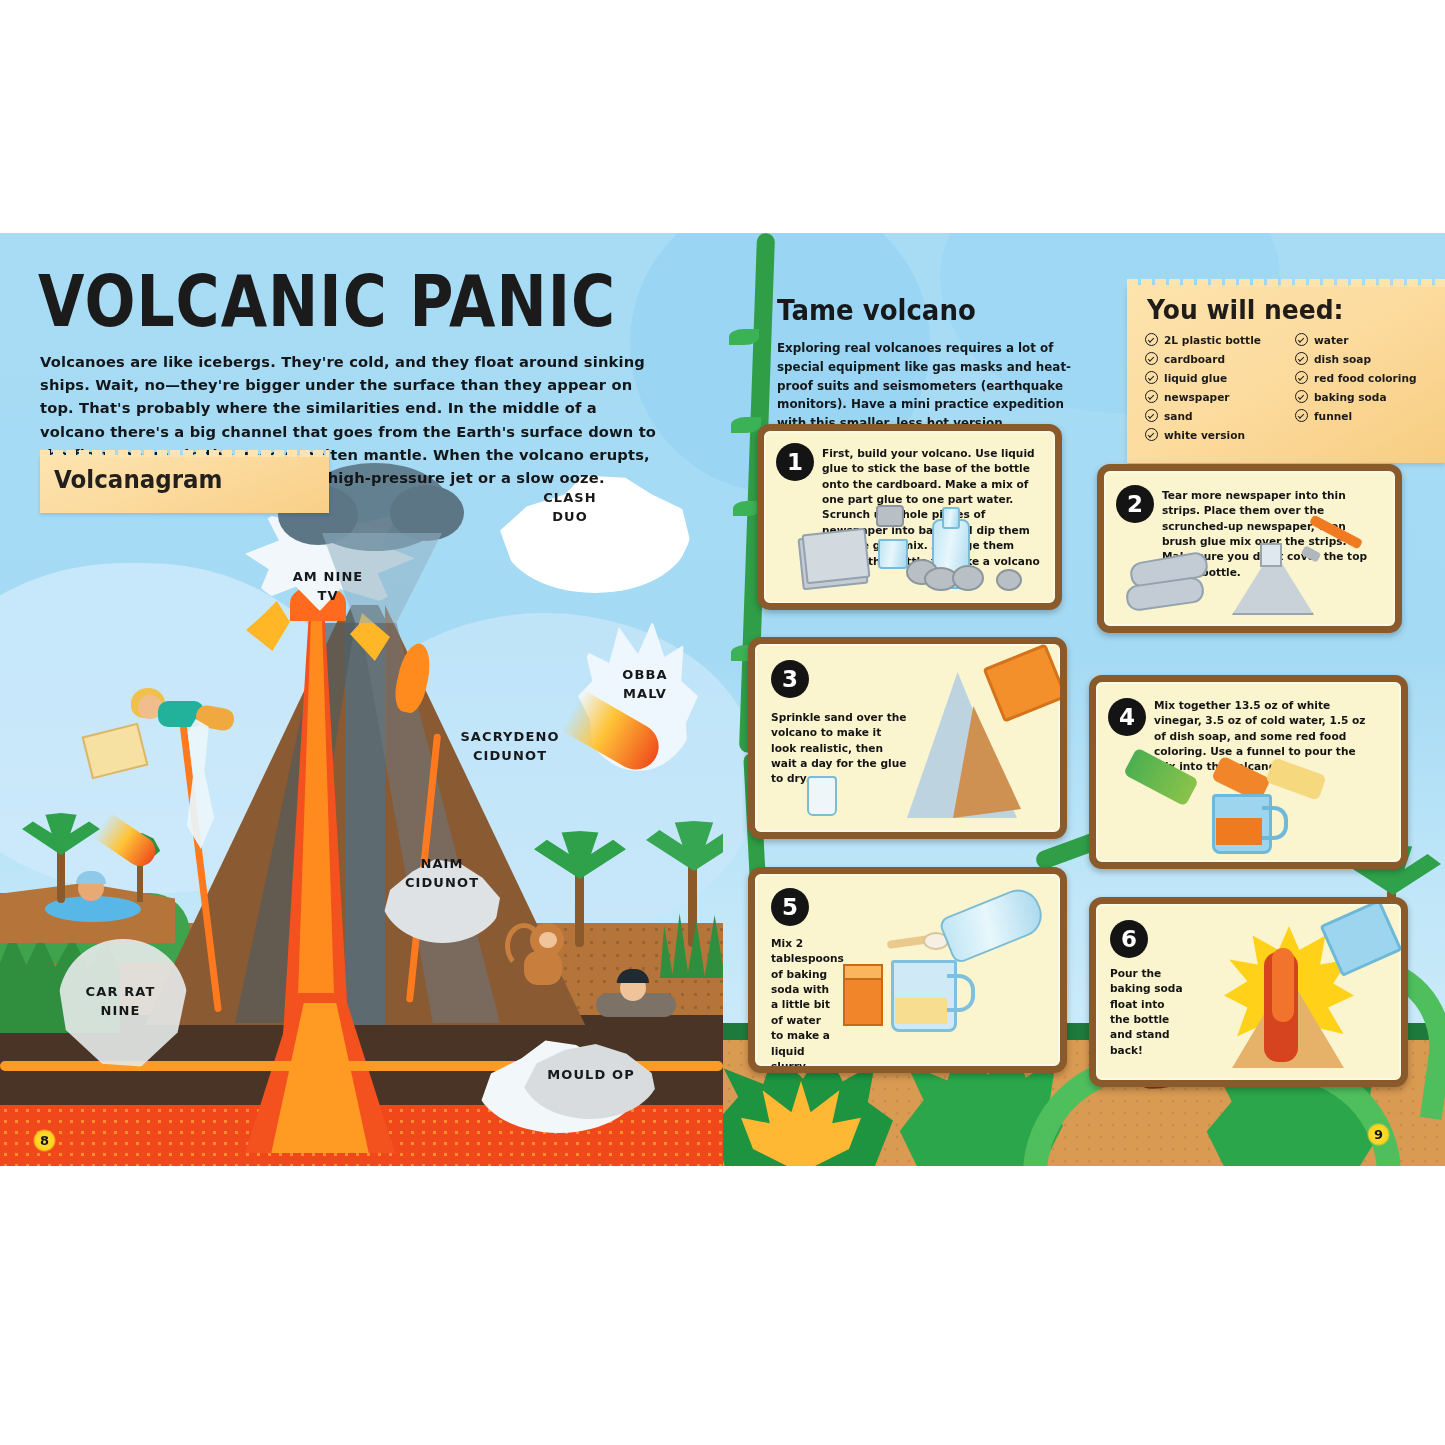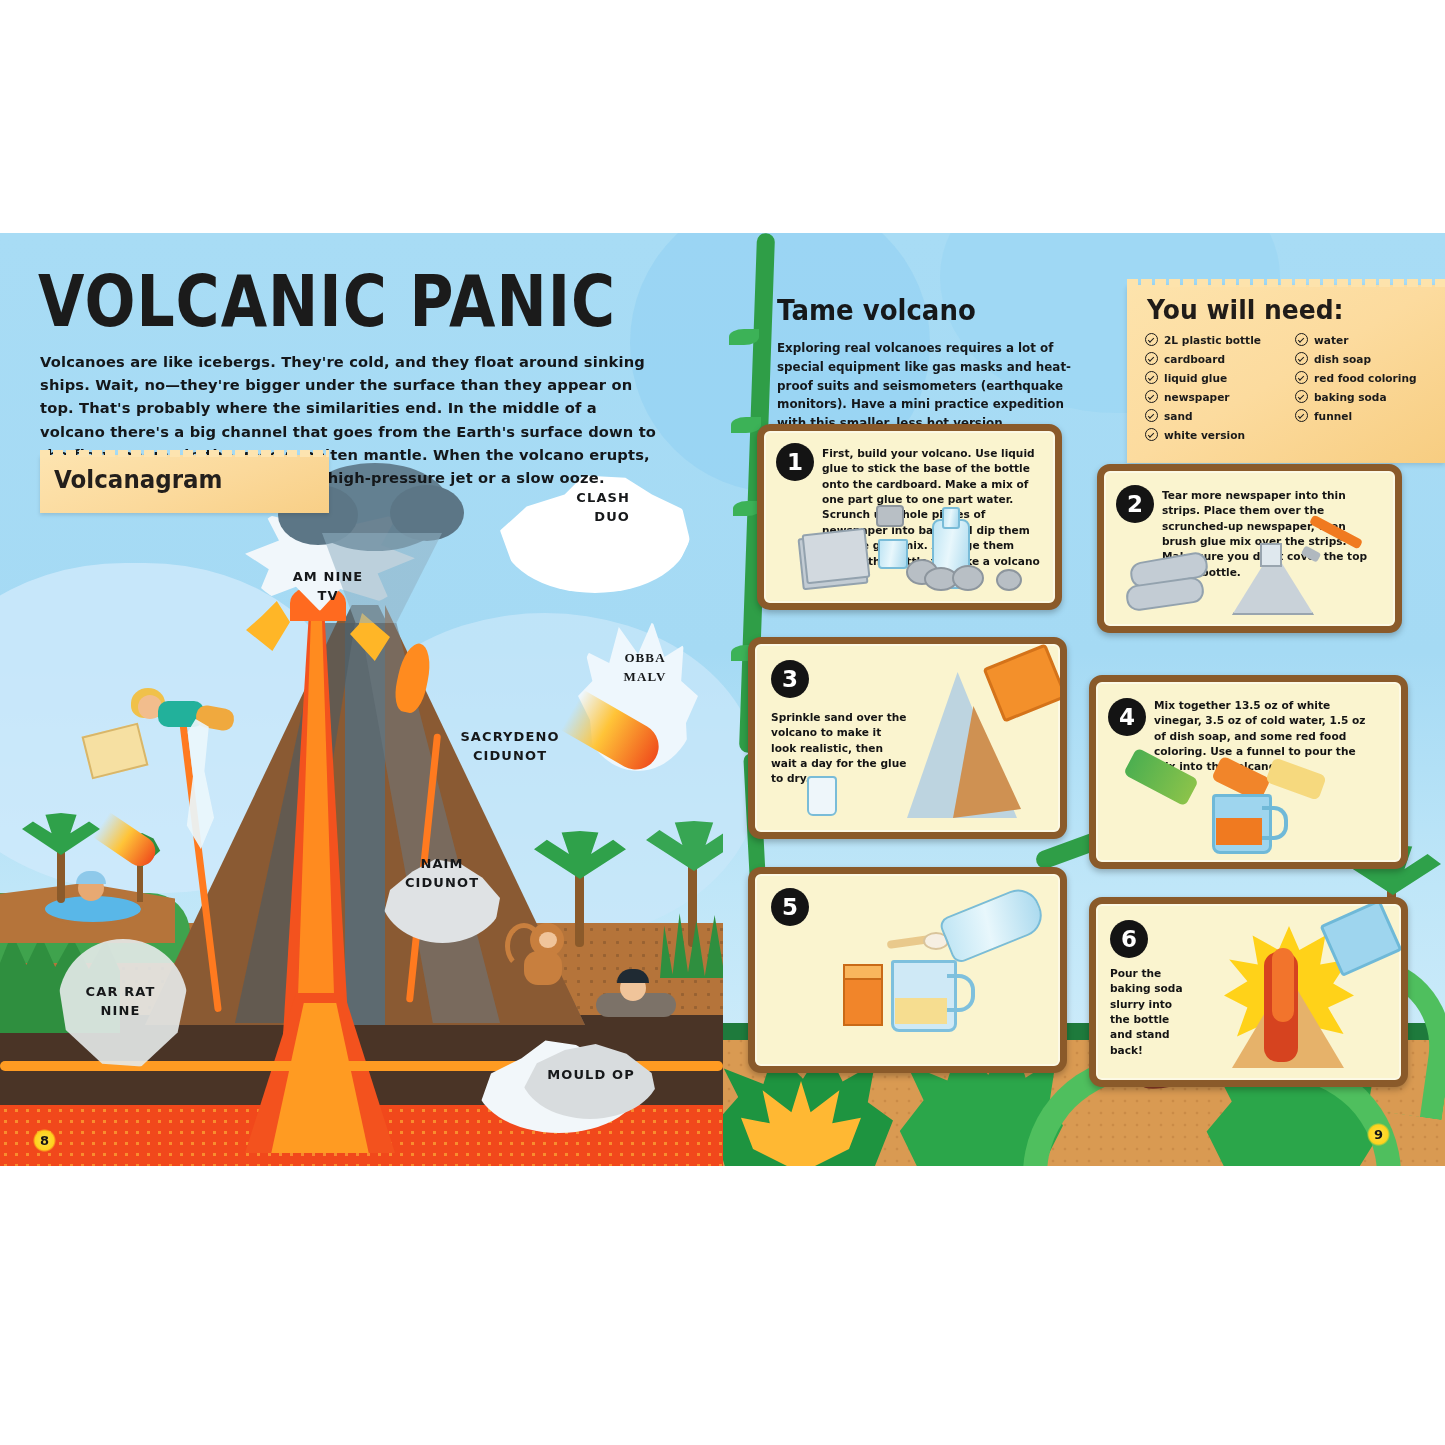--- a/index.html
+++ b/index.html
@@ -205,25 +205,25 @@
            clip-path:polygon(14% 100%,2% 76%,8% 48%,26% 30%,44% 18%,64% 22%,82% 36%,96% 56%,92% 82%,72% 100%);"></div>
       <div class="cloud" style="left:520px;top:790px;width:140px;height:96px;background:#d8dcde;
            clip-path:polygon(10% 100%,2% 70%,12% 42%,32% 28%,54% 22%,76% 32%,94% 52%,98% 80%,82% 100%);"></div>
       <div class="cloud" style="left:58px;top:706px;width:130px;height:130px;background:#e6eaea;opacity:.9;
            clip-path:polygon(12% 0,88% 0,100% 34%,92% 72%,64% 98%,34% 96%,6% 70%,0 32%);"></div>
 
       <div class="label-cloud" style="left:268px;top:335px;width:120px;">
         <span>AM NINE</span>
         <span>TV</span>
       </div>
-      <div class="label-cloud" style="left:510px;top:256px;width:120px;text-align:right;">
+      <div class="label-cloud" style="left:510px;top:256px;width:120px;">
         <span>CLASH</span>
         <span>DUO</span>
       </div>
-      <div class="label-cloud" style="left:590px;top:416px;width:110px;font-family:Liberation Serif, serif;">
+      <div class="label-cloud" style="left:590px;top:433px;width:110px;">
         <span>OBBA</span>
         <span>MALV</span>
       </div>
       <div class="label-cloud" style="left:435px;top:495px;width:150px;">
         <span>SACRYDENO</span>
         <span>CIDUNOT</span>
       </div>
       <div class="label-cloud" style="left:382px;top:622px;width:120px;">
         <span>NAIM</span>
         <span>CIDUNOT</span>
@@ -416,34 +416,35 @@
         <div style="position:absolute;left:118px;top:84px;width:54px;height:26px;background:#f1852a;border-radius:6px;transform:rotate(26deg);"></div>
         <div style="position:absolute;left:172px;top:84px;width:56px;height:26px;background:#f6d97e;border-radius:6px;transform:rotate(20deg);"></div>
         <div style="position:absolute;left:116px;top:112px;width:54px;height:54px;background:#9ed5ee;border:3px solid #6fb9d8;border-radius:4px 4px 8px 8px;"></div>
         <div style="position:absolute;left:120px;top:136px;width:46px;height:27px;background:#f07a20;"></div>
         <div style="position:absolute;left:166px;top:124px;width:22px;height:26px;border:4px solid #6fb9d8;border-left:none;border-radius:0 14px 14px 0;"></div>
       </div>
 
       <div class="card" style="left:25px;top:634px;width:305px;height:192px;">
         <div class="inner"></div>
         <div class="badge" style="left:16px;top:14px;">5</div>
+        <p style="left:16px;top:62px;width:64px;">Mix 2 tablespoons of baking soda with a little bit of water to make a liquid slurry.</p>
         <div style="position:absolute;left:88px;top:96px;width:36px;height:52px;background:#f1852a;border:2px solid #c96a17;"></div>
         <div style="position:absolute;left:88px;top:90px;width:36px;height:12px;background:#f9b65d;border:2px solid #c96a17;"></div>
         <div style="position:absolute;left:136px;top:86px;width:60px;height:66px;background:#cfe9f6;border:3px solid #7ec0dd;border-radius:3px 3px 8px 8px;"></div>
         <div style="position:absolute;left:140px;top:124px;width:52px;height:26px;background:#f6dd90;"></div>
         <div style="position:absolute;left:192px;top:100px;width:24px;height:30px;border:4px solid #7ec0dd;border-left:none;border-radius:0 16px 16px 0;"></div>
         <div style="position:absolute;left:132px;top:64px;width:44px;height:8px;background:#e9c98c;border-radius:4px;transform:rotate(-8deg);"></div>
         <div style="position:absolute;left:168px;top:58px;width:22px;height:14px;background:#f6efe2;border:2px solid #d9c49b;border-radius:50%;"></div>
         <div class="bottle" style="left:188px;top:26px;width:96px;height:44px;border-radius:10px 22px 22px 10px;transform:rotate(-22deg);"></div>
       </div>
 
       <div class="card" style="left:366px;top:664px;width:305px;height:176px;">
         <div class="inner"></div>
         <div class="badge" style="left:14px;top:16px;">6</div>
-        <p style="left:14px;top:62px;width:76px;">Pour the baking soda slurry into the bottle and stand back!</p>
+        <p style="left:14px;top:62px;width:76px;">Pour the baking soda float into the bottle and stand back!</p>
         <div style="position:absolute;left:128px;top:22px;width:130px;height:120px;background:#ffd219;
              clip-path:polygon(50% 0,58% 20%,78% 8%,74% 32%,96% 28%,84% 48%,100% 58%,80% 68%,92% 90%,68% 84%,64% 100%,50% 86%,36% 100%,30% 82%,10% 92%,18% 68%,0 58%,18% 46%,4% 28%,26% 32%,22% 8%,42% 20%);"></div>
         <div style="position:absolute;left:136px;top:70px;width:112px;height:94px;background:#e6b26a;
              clip-path:polygon(50% 0,100% 100%,0 100%);"></div>
         <div style="position:absolute;left:168px;top:48px;width:34px;height:110px;background:#d6431f;border-radius:14px;"></div>
         <div style="position:absolute;left:176px;top:44px;width:22px;height:74px;background:#f2742c;border-radius:12px;"></div>
         <div style="position:absolute;left:232px;top:6px;width:60px;height:50px;background:#9ed5ee;border:3px solid #6fb9d8;border-radius:4px;transform:rotate(-24deg);"></div>
       </div>
 
       <div class="pagenum" style="left:644px;top:890px;">9</div>

